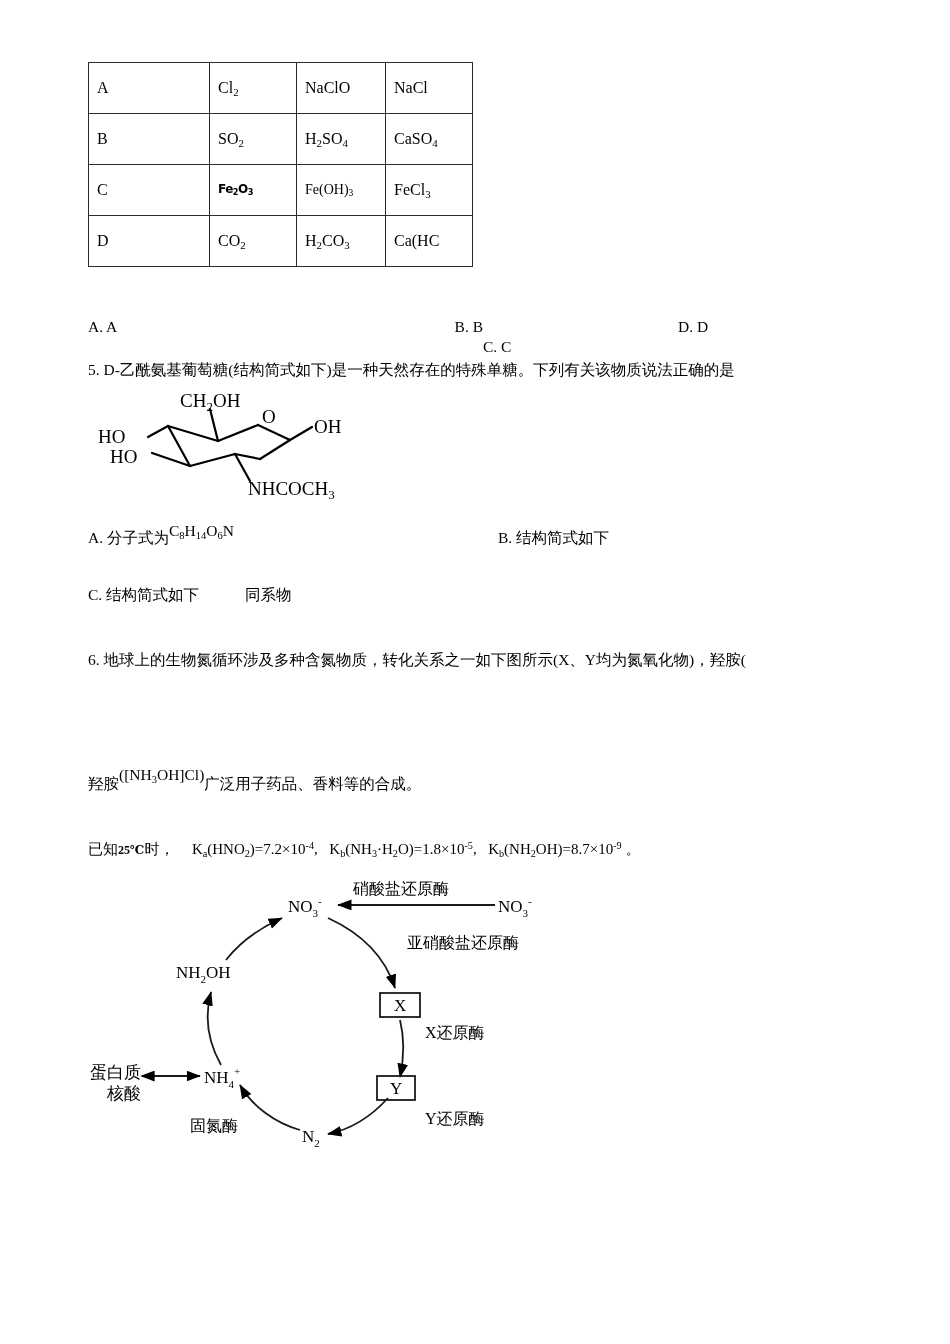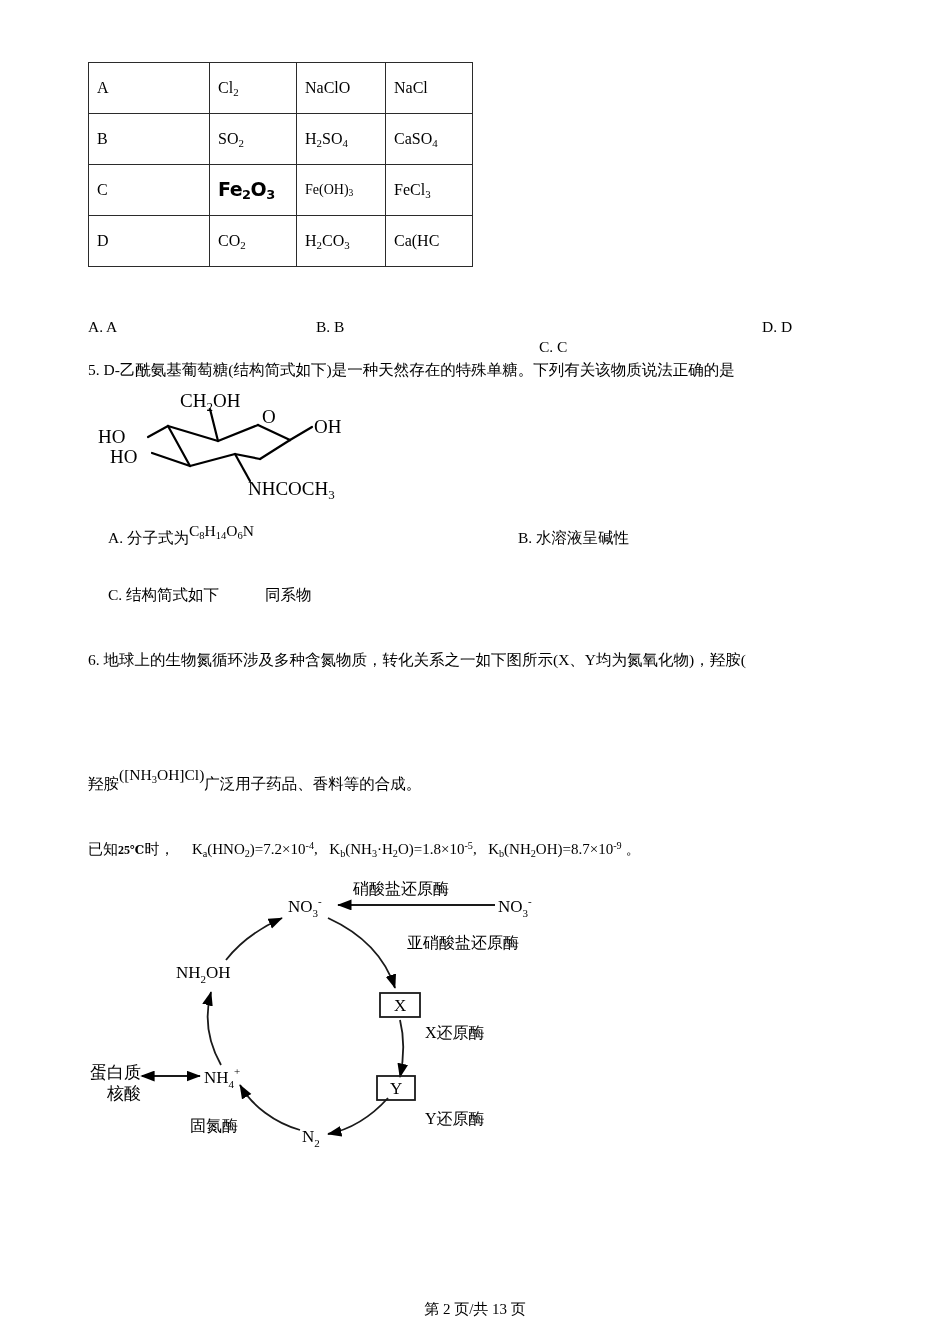--- a/index.html
+++ b/index.html
@@ -39,53 +39,51 @@
     white-space: nowrap;
     overflow: hidden;
   }
   .opt-table .c-label { width: 104px; }
   .opt-table .c-2 { width: 70px; }
   .opt-table .c-3 { width: 72px; }
   .opt-table .c-4 { width: 70px; }
   .opt-table .big {
     font-family: "DejaVu Sans", sans-serif;
     font-weight: bold;
-    font-size: 19px;
+    font-size: 12px;
     letter-spacing: -0.5px;
   }
   .opt-table .sm { font-size: 14px; }
   sub { font-size: 0.68em; vertical-align: -0.25em; }
   sup { font-size: 0.68em; vertical-align: 0.45em; }
   .qline {
     position: absolute;
     font-size: 15.5px;
     line-height: 1.55;
   }
 
   .ansrow {
     position: absolute;
     left: 88px;
     width: 790px;
     top: 318px;
     display: flex;
     font-size: 15.5px;
-    gap: 28px;
   }
   .ansrow > span { display: inline-block; }
   .ansrow .a1 { width: 200px; }
-  .ansrow .a2 { width: 195px; }
+  .ansrow .a2 { width: 195px; text-align: right; }
   .ansrow .a3 { width: 195px; margin-top: 20px; }
 
   .opt2col {
     position: absolute;
     left: 88px;
     width: 800px;
     display: flex;
     font-size: 15.5px;
-    margin-left: 20px;
   }
   .opt2col .lft { width: 410px; }
   .opt2col .rgt { width: 390px; }
 
   
   .molecule {
     position: absolute;
     left: 90px;
     top: 383px;
   }
@@ -175,21 +173,21 @@
       <text x="20" y="80">HO</text>
       <text x="224" y="50">OH</text>
       <text x="158" y="112">NHCOCH<tspan font-size="13" dy="4">3</tspan></text>
     </g>
   </svg>
 
   <div class="opt2col" style="top:528px;">
     <span class="lft">
       <span>A. 分子式为</span><span class="raise">C<sub>8</sub>H<sub>14</sub>O<sub>6</sub>N</span>
     </span>
-    <span class="rgt">B. 水溶液呈碱性</span>
+    <span class="rgt">B. 结构简式如下</span>
   </div>
 
   <div class="opt2col" style="top:585px;">
     <span class="lft">
       <span>C. 结构简式如下</span><span style="display:inline-block;width:46px"></span><span>同系物</span>
     </span>
   </div>
 
   <div class="qline" style="left:88px; top:648px; width:830px;">6. 地球上的生物氮循环涉及多种含氮物质，转化关系之一如下图所示(X、Y均为氮氧化物)，羟胺(</div>
 
@@ -270,15 +268,14 @@
     <g font-family="Liberation Serif, serif" font-size="16" fill="#000">
       <text x="273" y="14">硝酸盐还原酶</text>
       <text x="327" y="68">亚硝酸盐还原酶</text>
       <text x="345" y="158">X还原酶</text>
       <text x="345" y="244">Y还原酶</text>
       <text x="110" y="251">固氮酶</text>
     </g>
   </svg>
 
 
-  <div class="footer">第 2 页/共 13 页</div>
 
 </div>
 
 </body></html>

